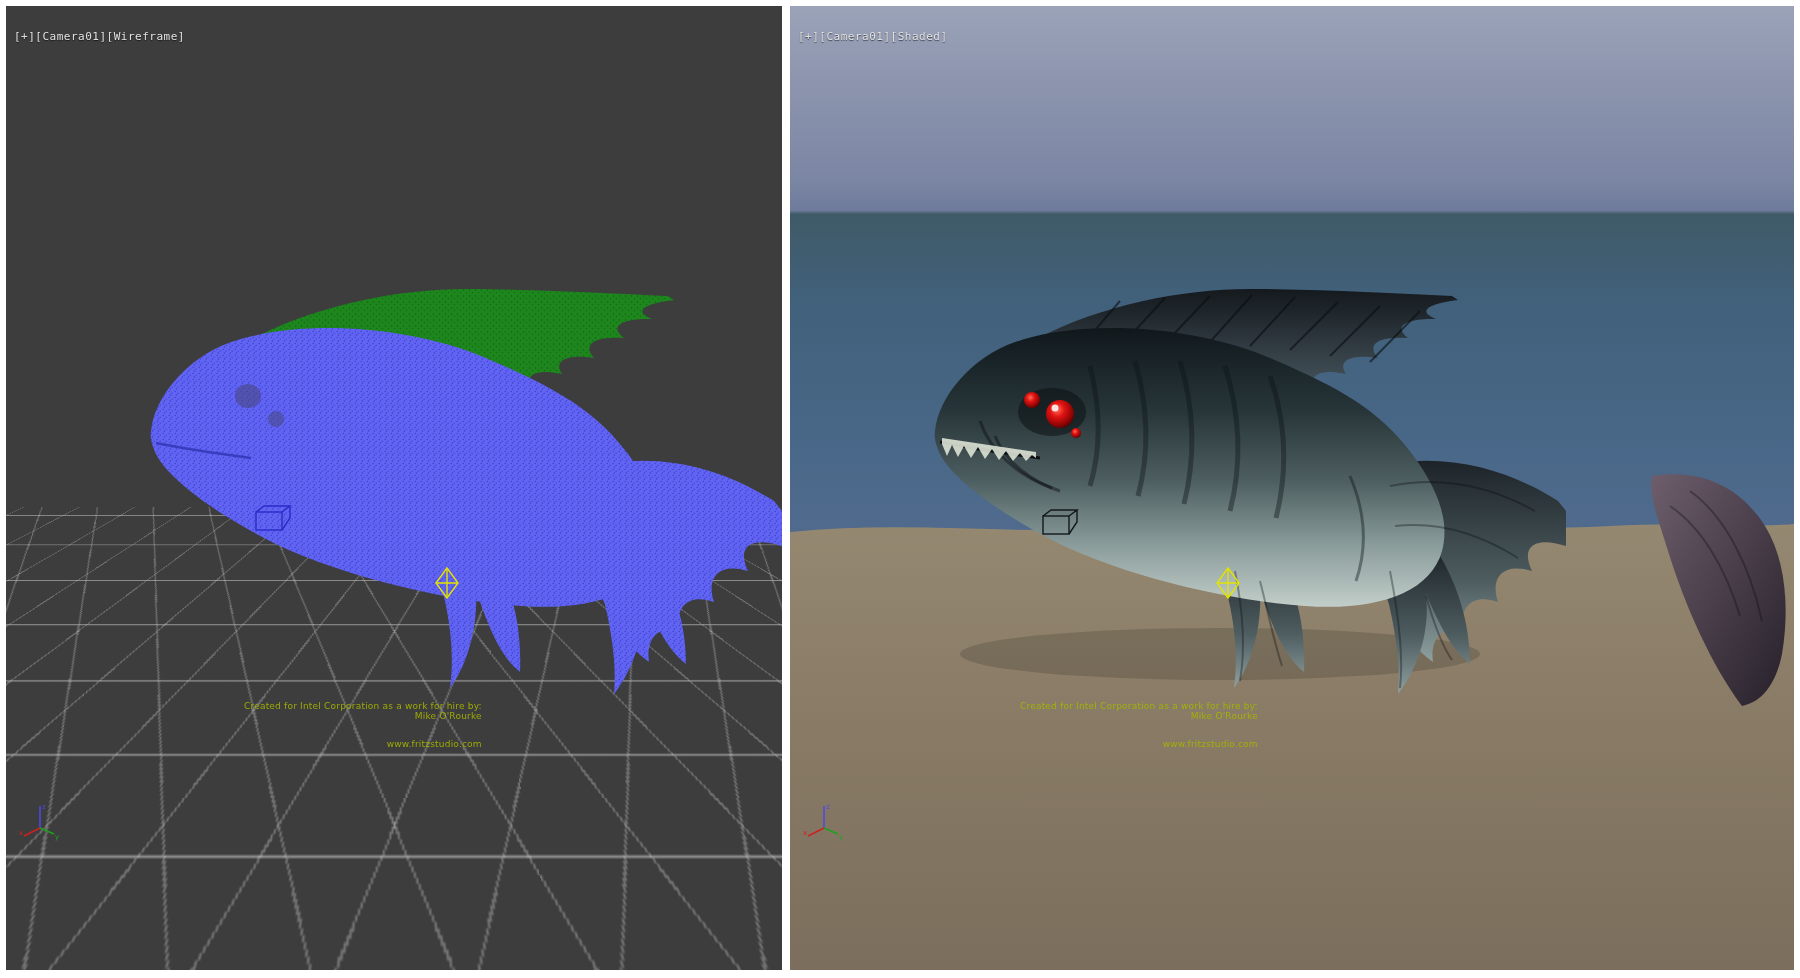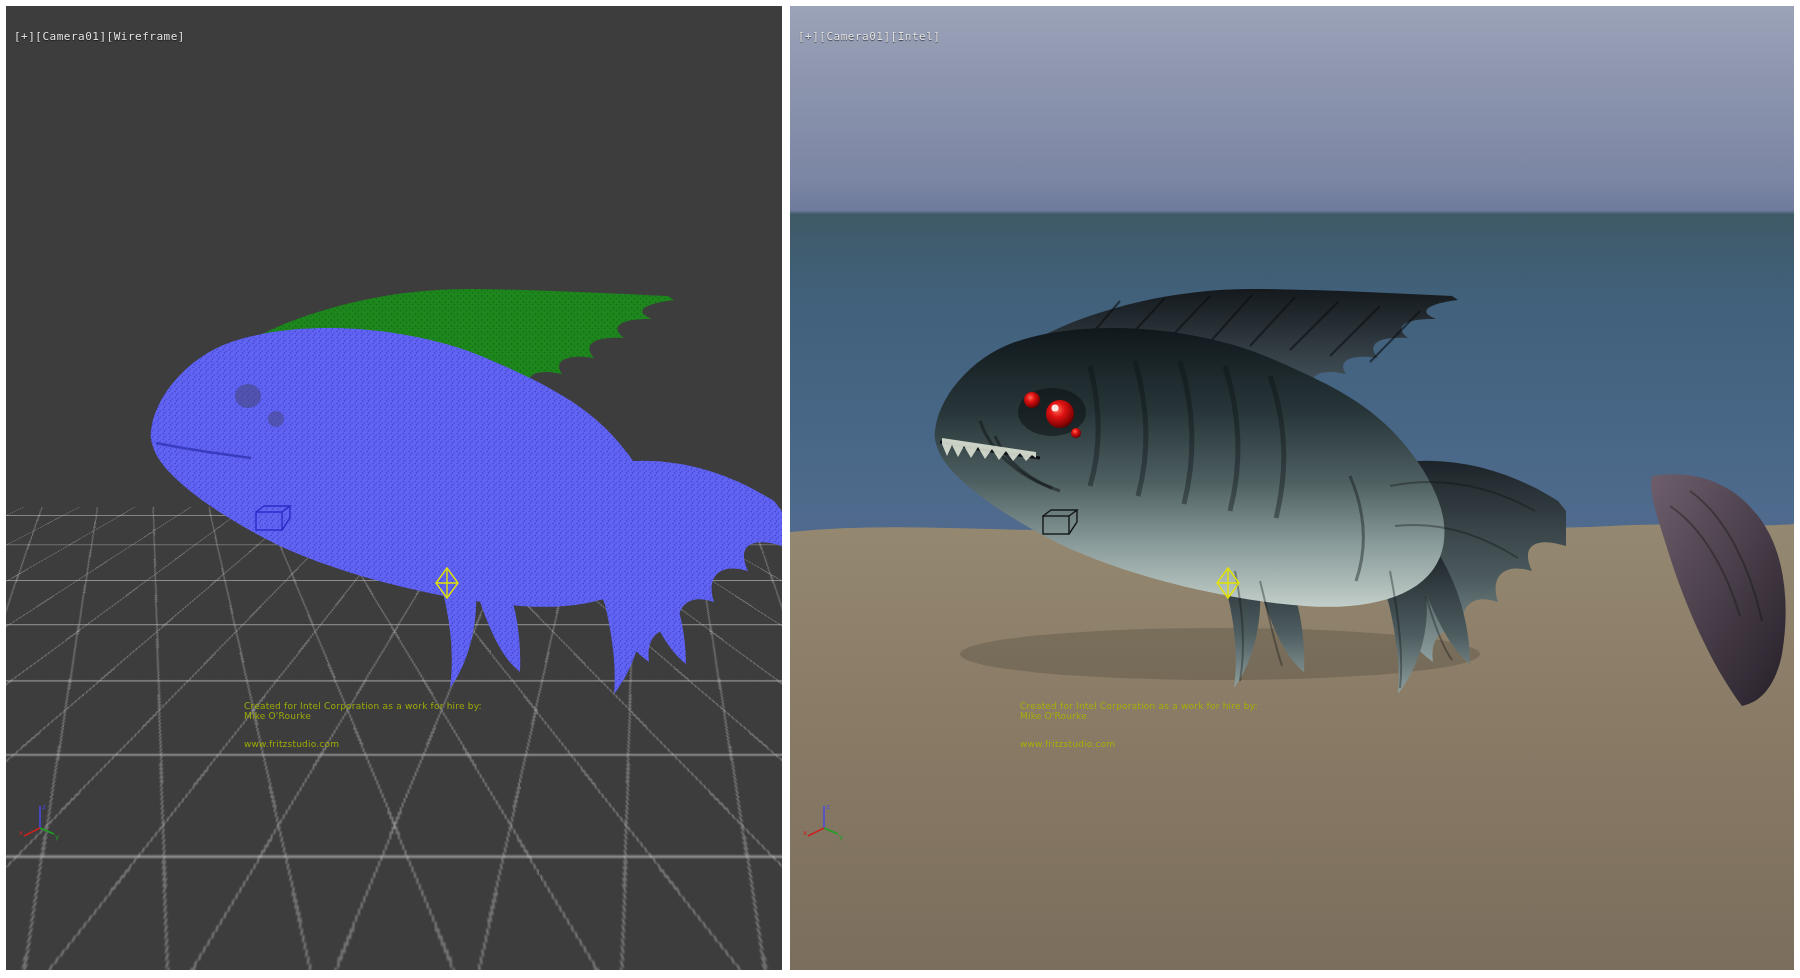--- a/index.html
+++ b/index.html
@@ -28,21 +28,21 @@
       repeating-linear-gradient(0deg, rgba(205,205,205,.55) 0px, rgba(205,205,205,.55) 1px, transparent 1px, transparent 44px),
       repeating-linear-gradient(64deg, rgba(200,200,200,.38) 0px, rgba(200,200,200,.38) 1px, transparent 1px, transparent 50px),
       repeating-linear-gradient(-64deg, rgba(200,200,200,.38) 0px, rgba(200,200,200,.38) 1px, transparent 1px, transparent 50px);
     transform:perspective(420px) rotateX(55deg);
     transform-origin:50% 0;
     pointer-events:none;
   }
   .scene{position:absolute;inset:0;z-index:5;width:100%;height:100%}
   .watermark{
     position:absolute;z-index:20;color:#a6b400;opacity:.92;
-    font:9px/10px "DejaVu Sans",sans-serif;letter-spacing:.2px;
+    font:9px/10px "DejaVu Sans",sans-serif;letter-spacing:.2px;text-align:right;
   }
   .wm-left{left:238px;top:695px}
   .wm-right{left:230px;top:695px}
   .watermark .wm3{margin-top:18px}
   .axis{position:absolute;left:12px;top:792px;z-index:25}
   .axis text{font:7px "DejaVu Sans",sans-serif}
 </style>
 </head>
 <body>
 
@@ -202,21 +202,21 @@
         <rect x="253" y="510" width="26" height="18"></rect>
         <path d="M253,510 L261,504 L287,504 L279,510 M287,504 L287,516 L279,528"></path>
       </g>
 
       <g stroke="#e3e300" stroke-width="1.4" fill="none">
         <path d="M438,562 L449,577 L438,592 L427,577 Z"></path>
         <path d="M427,577 L449,577 M438,562 L438,592"></path>
       </g>
     </svg>
 
-    <div class="vp-label">[+][Camera01][Intel]</div>
+    <div class="vp-label">[+][Camera01][Shaded]</div>
 
     <div class="watermark wm-right">
       <div class="wm1">Created for Intel Corporation as a work for hire by:</div>
       <div class="wm2">Mike O'Rourke</div>
       <div class="wm3">www.fritzstudio.com</div>
     </div>
 
     <svg class="axis" width="44" height="44" viewBox="0 0 44 44">
       <line x1="22" y1="30" x2="22" y2="8" stroke="#4a4ae8" stroke-width="1.5"></line>
       <text x="24" y="11" fill="#4a4ae8">z</text>

